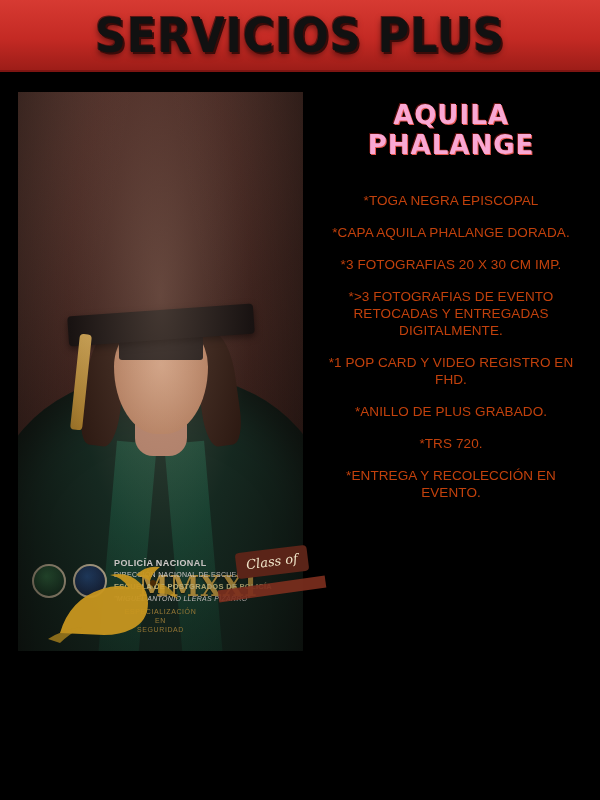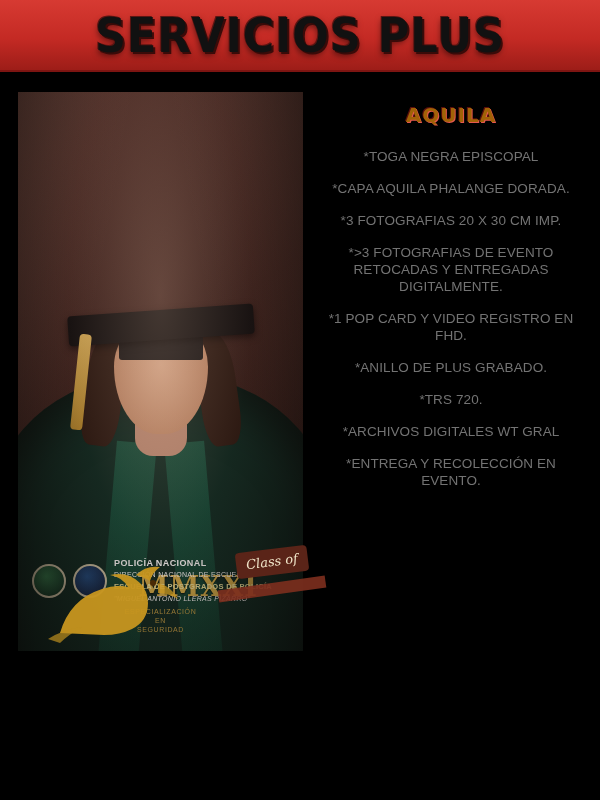--- a/index.html
+++ b/index.html
@@ -195,33 +195,33 @@
   .content {
     position: absolute;
     left: 310px; top: 100px;
     width: 282px;
     text-align: center;
     color: #fff;
   }
   .brand {
     font-family: "DejaVu Sans", sans-serif;
     font-weight: 700;
-    font-size: 20px;
+    font-size: 26px;
     line-height: 30px;
-    color: #a16207;
+    color: #f9a8d4;
     letter-spacing: 1px;
     text-shadow:
        1px 1px 0 #e6584f,
       -1px -1px 0 #5c0f0b;
-    margin-bottom: 18px;
+    margin-bottom: 32px;
   }
   .feature {
     font-size: 13.5px;
     line-height: 17px;
-    color: #737373;
+    color: #c2410c;
     margin: 0 auto 15px auto;
     max-width: 260px;
     letter-spacing: .1px;
   }
 
   
   .price-wrap {
     position: absolute;
     left: 300px; top: 694px;
     width: 300px;
@@ -345,30 +345,30 @@
       <i class="fb1"></i>
       <i class="fb2"></i>
       <i class="fb3"></i>
       <i class="fb4"></i>
     </div>
   </div>
 
   <div class="content">
     <div class="brand">
       <div>AQUILA</div>
+      <div>PHALANGE</div>
     </div>
 
     <div class="feature">*TOGA NEGRA EPISCOPAL</div>
     <div class="feature">*CAPA AQUILA PHALANGE DORADA.</div>
     <div class="feature">*3 FOTOGRAFIAS 20 X 30 CM IMP.</div>
     <div class="feature">*&gt;3 FOTOGRAFIAS DE EVENTO RETOCADAS Y ENTREGADAS DIGITALMENTE.</div>
     <div class="feature">*1 POP CARD Y VIDEO REGISTRO EN FHD.</div>
     <div class="feature">*ANILLO DE PLUS GRABADO.</div>
     <div class="feature">*TRS 720.</div>
-    <div class="feature">*ARCHIVOS DIGITALES WT GRAL</div>
     <div class="feature">*ENTREGA Y RECOLECCIÓN EN EVENTO.</div>
   </div>
 
   <div class="price-wrap">
     <div class="price">$ 145.000</div>
     <div class="price-note">(CON CARPETA 3 CUERPOS $ 165.000)</div>
   </div>
 
   <div class="lion">
     <svg viewBox="0 0 170 92" width="170" height="92" aria-hidden="true">

